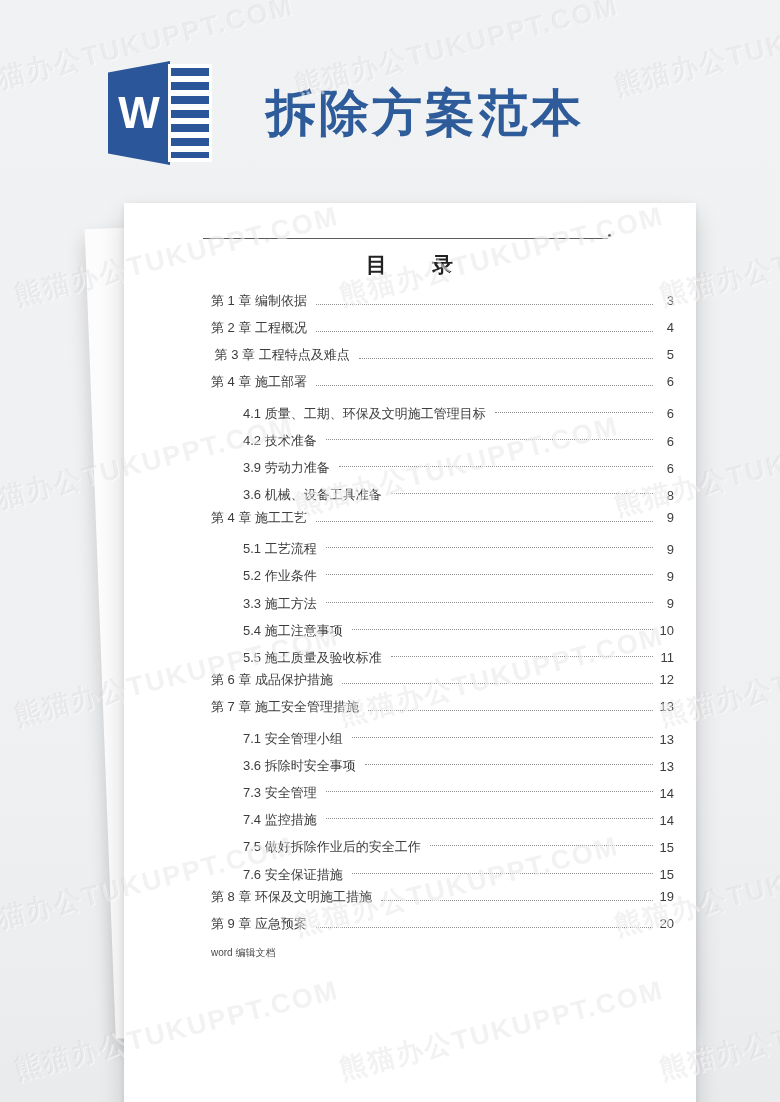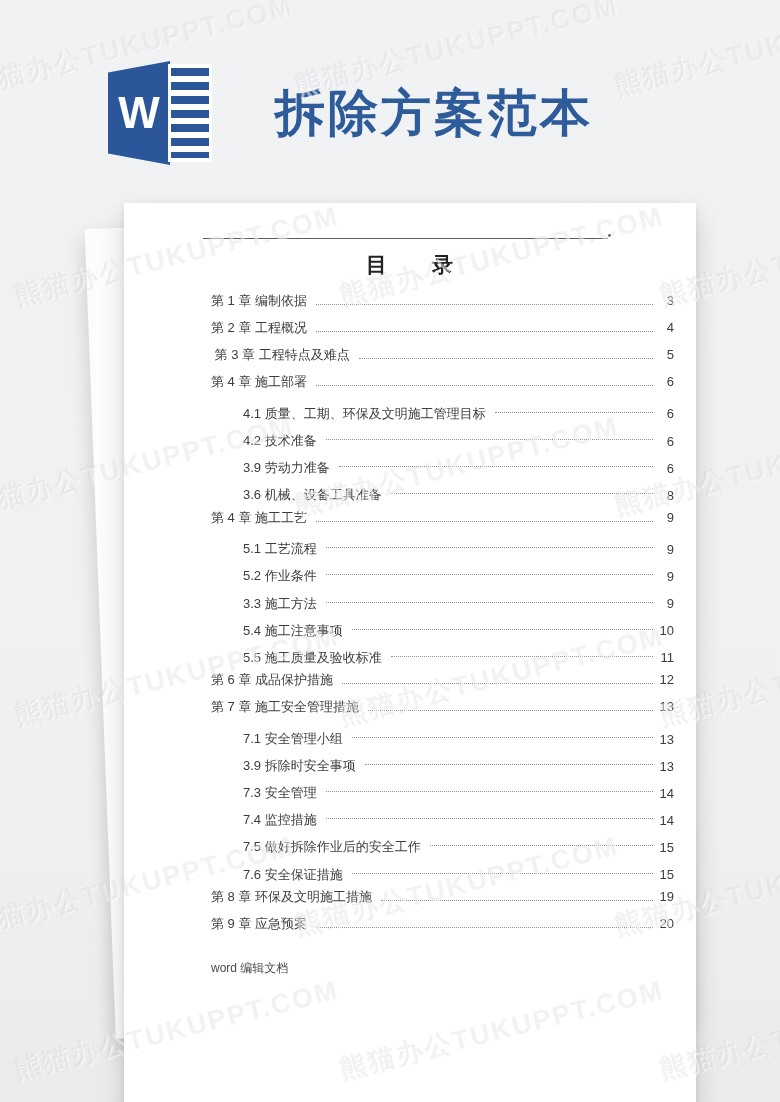--- a/index.html
+++ b/index.html
@@ -24,21 +24,21 @@
   .word-doc{
     position:absolute;left:60px;top:4px;width:44px;height:98px;
     background:#fff;
     padding:4px 3px;box-sizing:border-box;
   }
   .word-doc .stripes{
     width:100%;height:100%;
     background:repeating-linear-gradient(to bottom,var(--word-blue,#2b579a) 0 8px,#ffffff 8px 14px);
   }
   .page-title{
-    margin:17px;font-family:"Liberation Serif",serif;font-weight:700;
+    margin:8px;font-family:"Liberation Serif",serif;font-weight:700;
     font-size:50px;line-height:1;letter-spacing:3px;color:var(--title-blue,#2e5b99);
   }
 
   
   .sheet-behind{
     position:absolute;left:100px;top:218px;width:574px;height:810px;
     background:#fcfcfd;transform:rotate(-2.2deg);
     box-shadow:0 10px 20px rgba(0,0,0,0.18);
     z-index:1;
   }
@@ -65,21 +65,21 @@
     font-size:13px;color:#3d3d3d;
   }
   .toc-row.sub{padding-left:32px;align-items:center;}
   .toc-row .lbl{white-space:pre;}
   .toc-row .leader{
     flex:1;min-width:18px;
     border-bottom:1.6px dotted #8f8f8f;
     margin:0 5px 3px 9px;
   }
   .toc-row .pg{min-width:16px;text-align:right;white-space:nowrap;}
-  .doc-footer{margin:18px 0 0 87px;font-size:12px;color:#4a4a4a;}
+  .doc-footer{margin:4px 0 0 87px;font-size:10px;color:#4a4a4a;}
 
   
   .watermark-layer{position:absolute;inset:0;z-index:6;pointer-events:none;}
   .wm-tile{
     position:absolute;transform:rotate(-14deg);transform-origin:left center;
     font-weight:700;font-size:27px;letter-spacing:2px;white-space:nowrap;
     color:rgba(125,130,136,0.10);
     text-shadow:1px 1px 0 rgba(255,255,255,0.55);
   }
 </style>
@@ -189,21 +189,21 @@
         <span class="lbl">第 7 章 施工安全管理措施</span>
         <span class="leader"></span>
         <span class="pg">13</span>
       </div>
         <div class="toc-row sub">
         <span class="lbl">7.1 安全管理小组</span>
         <span class="leader"></span>
         <span class="pg">13</span>
       </div>
         <div class="toc-row sub">
-        <span class="lbl">3.9 拆除时安全事项</span>
+        <span class="lbl">3.6 拆除时安全事项</span>
         <span class="leader"></span>
         <span class="pg">13</span>
       </div>
         <div class="toc-row sub">
         <span class="lbl">7.3 安全管理</span>
         <span class="leader"></span>
         <span class="pg">14</span>
       </div>
         <div class="toc-row sub">
         <span class="lbl">7.4 监控措施</span>

